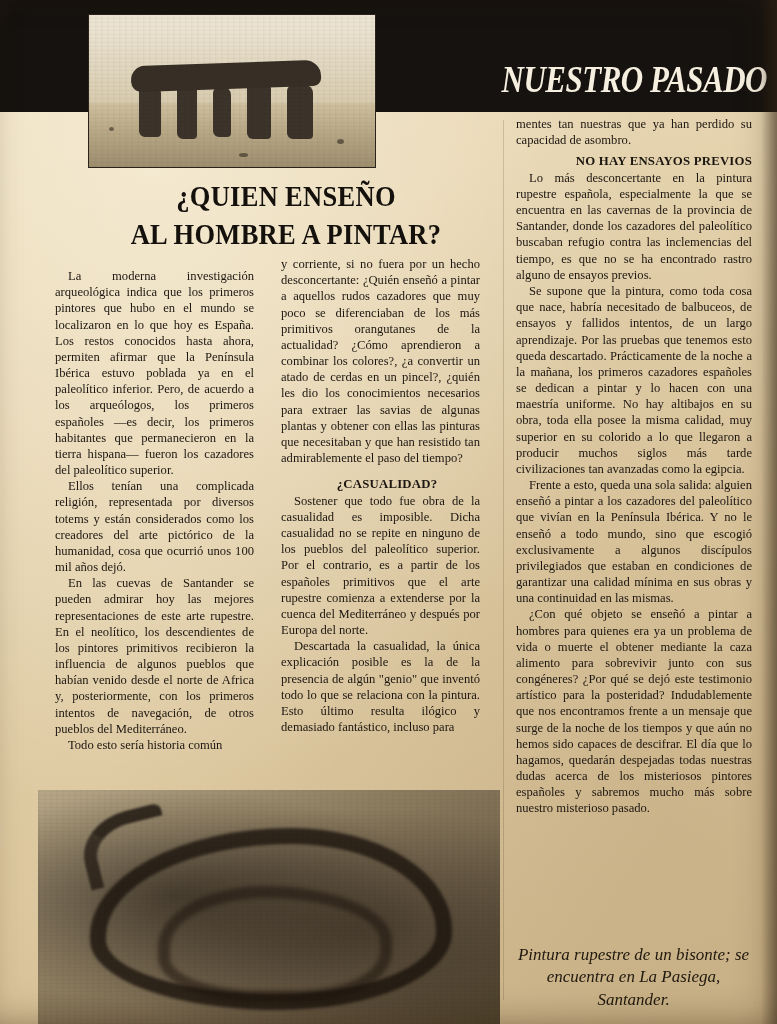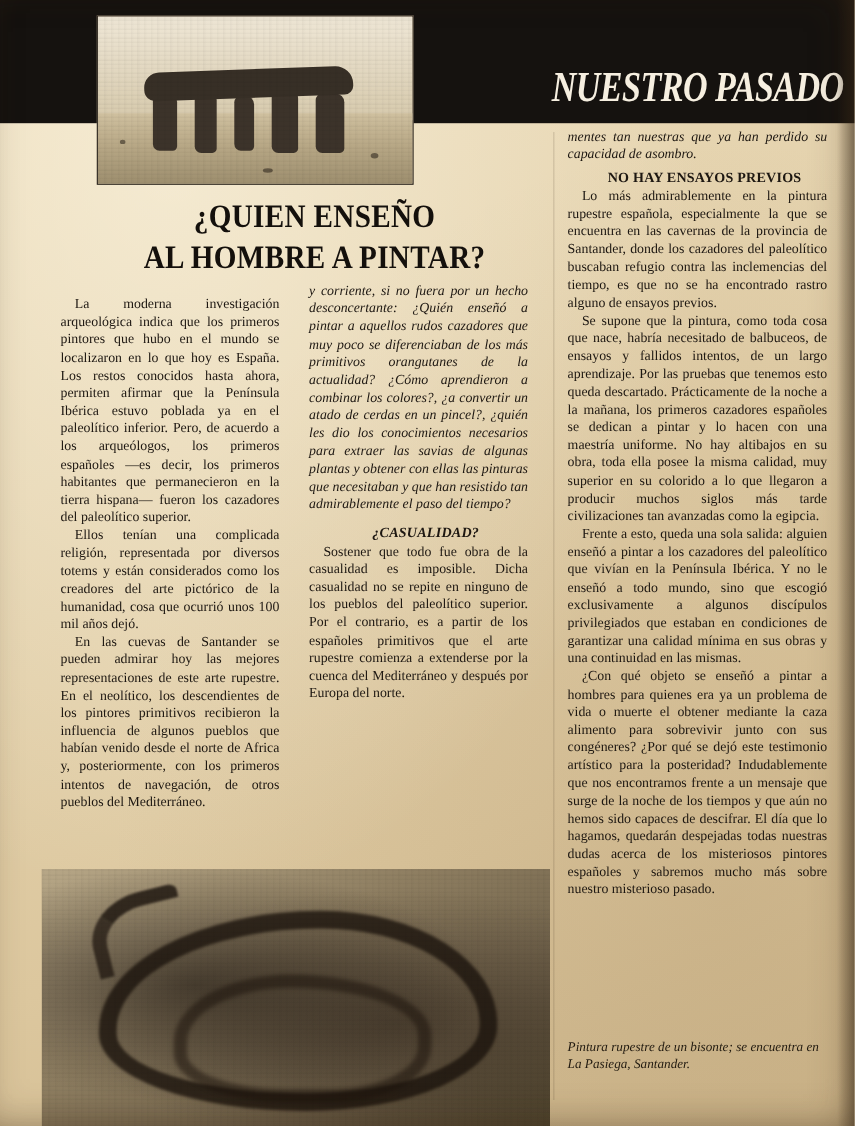--- a/index.html
+++ b/index.html
@@ -82,24 +82,25 @@
     left: 42px; top: 48px; width: 190px; height: 26px;
     background: #372f26;
     border-radius: 14px 16px 8px 10px;
     transform: rotate(-2deg);
   }
   .caption-right {
     position: absolute;
     left: 516px;
     top: 944px;
     width: 235px;
-    font-size: 12px;
+    font-size: 17px;
     font-style: italic;
     line-height: 1.32;
     color: #20190f;
+    text-align: center;
   }
   
   .headline {
     position: absolute;
     left: 86px;
     top: 178px;
     width: 400px;
     text-align: center;
     font-weight: bold;
     font-size: 26.5px;
@@ -113,30 +114,30 @@
   
   .col {
     position: absolute;
     text-align: justify;
     font-size: 12.6px;
     line-height: 1.285;
     color: #1d1711;
     hyphens: auto;
   }
   .col p { margin: 0; text-indent: 13px; }
-  .col p.noind { text-indent: 0; font-style: italic; }
+  .col p.noind { text-indent: 0; }
   .subhead {
     font-weight: bold;
     font-size: 12.8px;
     letter-spacing: 0.2px;
     margin: 0 0 4px 0;
     text-indent: 0;
   }
-  .subhead.center { text-align: center; margin-top: 10px; font-style: italic; }
-  .subhead.left { text-align: center; }
+  .subhead.center { text-align: center; margin-top: 10px; }
+  .subhead.left { text-align: right; }
   #col1 { left: 55px; top: 268px; width: 199px; }
   #col2 { left: 281px; top: 256px; width: 199px; }
   #col3 { left: 516px; top: 116px; width: 236px; }
   
   .bison-photo {
     position: absolute;
     left: 38px;
     top: 790px;
     width: 462px;
     height: 234px;
@@ -223,32 +224,34 @@
     <span>¿QUIEN ENSEÑO</span>
     <span>AL HOMBRE A PINTAR?</span>
   </div>
 
   <div class="gutter-rule"></div>
 
   <div class="col" id="col1">
     <p>La moderna investigación arqueológica indica que los primeros pintores que hubo en el mundo se localizaron en lo que hoy es España. Los restos conocidos hasta ahora, permiten afirmar que la Península Ibérica estuvo poblada ya en el paleolítico inferior. Pero, de acuerdo a los arqueólogos, los primeros españoles —es decir, los primeros habitantes que permanecieron en la tierra hispana— fueron los cazadores del paleolítico superior.</p>
     <p>Ellos tenían una complicada religión, representada por diversos totems y están considerados como los creadores del arte pictórico de la humanidad, cosa que ocurrió unos 100 mil años dejó.</p>
     <p>En las cuevas de Santander se pueden admirar hoy las mejores representaciones de este arte rupestre. En el neolítico, los descendientes de los pintores primitivos recibieron la influencia de algunos pueblos que habían venido desde el norte de Africa y, posteriormente, con los primeros intentos de navegación, de otros pueblos del Mediterráneo.</p>
+    <p>Todo esto sería historia común</p>
   </div>
 
   <div class="col" id="col2">
     <p class="noind">y corriente, si no fuera por un hecho desconcertante: ¿Quién enseñó a pintar a aquellos rudos cazadores que muy poco se diferenciaban de los más primitivos orangutanes de la actualidad? ¿Cómo aprendieron a combinar los colores?, ¿a convertir un atado de cerdas en un pincel?, ¿quién les dio los conocimientos necesarios para extraer las savias de algunas plantas y obtener con ellas las pinturas que necesitaban y que han resistido tan admirablemente el paso del tiempo?</p>
     <p class="subhead center">¿CASUALIDAD?</p>
     <p>Sostener que todo fue obra de la casualidad es imposible. Dicha casualidad no se repite en ninguno de los pueblos del paleolítico superior. Por el contrario, es a partir de los españoles primitivos que el arte rupestre comienza a extenderse por la cuenca del Mediterráneo y después por Europa del norte.</p>
+    <p>Descartada la casualidad, la única explicación posible es la de la presencia de algún "genio" que inventó todo lo que se relaciona con la pintura. Esto último resulta ilógico y demasiado fantástico, incluso para</p>
   </div>
 
   <div class="col" id="col3">
     <p class="noind">mentes tan nuestras que ya han perdido su capacidad de asombro.</p>
     <p class="subhead left" style="margin-top:5px;">NO HAY ENSAYOS PREVIOS</p>
-    <p>Lo más admirablemente en la pintura rupestre española, especialmente la que se encuentra en las cavernas de la provincia de Santander, donde los cazadores del paleolítico buscaban refugio contra las inclemencias del tiempo, es que no se ha encontrado rastro alguno de ensayos previos.</p>
+    <p>Lo más desconcertante en la pintura rupestre española, especialmente la que se encuentra en las cavernas de la provincia de Santander, donde los cazadores del paleolítico buscaban refugio contra las inclemencias del tiempo, es que no se ha encontrado rastro alguno de ensayos previos.</p>
     <p>Se supone que la pintura, como toda cosa que nace, habría necesitado de balbuceos, de ensayos y fallidos intentos, de un largo aprendizaje. Por las pruebas que tenemos esto queda descartado. Prácticamente de la noche a la mañana, los primeros cazadores españoles se dedican a pintar y lo hacen con una maestría uniforme. No hay altibajos en su obra, toda ella posee la misma calidad, muy superior en su colorido a lo que llegaron a producir muchos siglos más tarde civilizaciones tan avanzadas como la egipcia.</p>
     <p>Frente a esto, queda una sola salida: alguien enseñó a pintar a los cazadores del paleolítico que vivían en la Península Ibérica. Y no le enseñó a todo mundo, sino que escogió exclusivamente a algunos discípulos privilegiados que estaban en condiciones de garantizar una calidad mínima en sus obras y una continuidad en las mismas.</p>
     <p>¿Con qué objeto se enseñó a pintar a hombres para quienes era ya un problema de vida o muerte el obtener mediante la caza alimento para sobrevivir junto con sus congéneres? ¿Por qué se dejó este testimonio artístico para la posteridad? Indudablemente que nos encontramos frente a un mensaje que surge de la noche de los tiempos y que aún no hemos sido capaces de descifrar. El día que lo hagamos, quedarán despejadas todas nuestras dudas acerca de los misteriosos pintores españoles y sabremos mucho más sobre nuestro misterioso pasado.</p>
   </div>
 
   <div class="bison-photo">
     <div class="bison-bg"></div>
     <div class="bison-shape"></div>
     <div class="bison-shape2"></div>
     <div class="bison-horn"></div>

